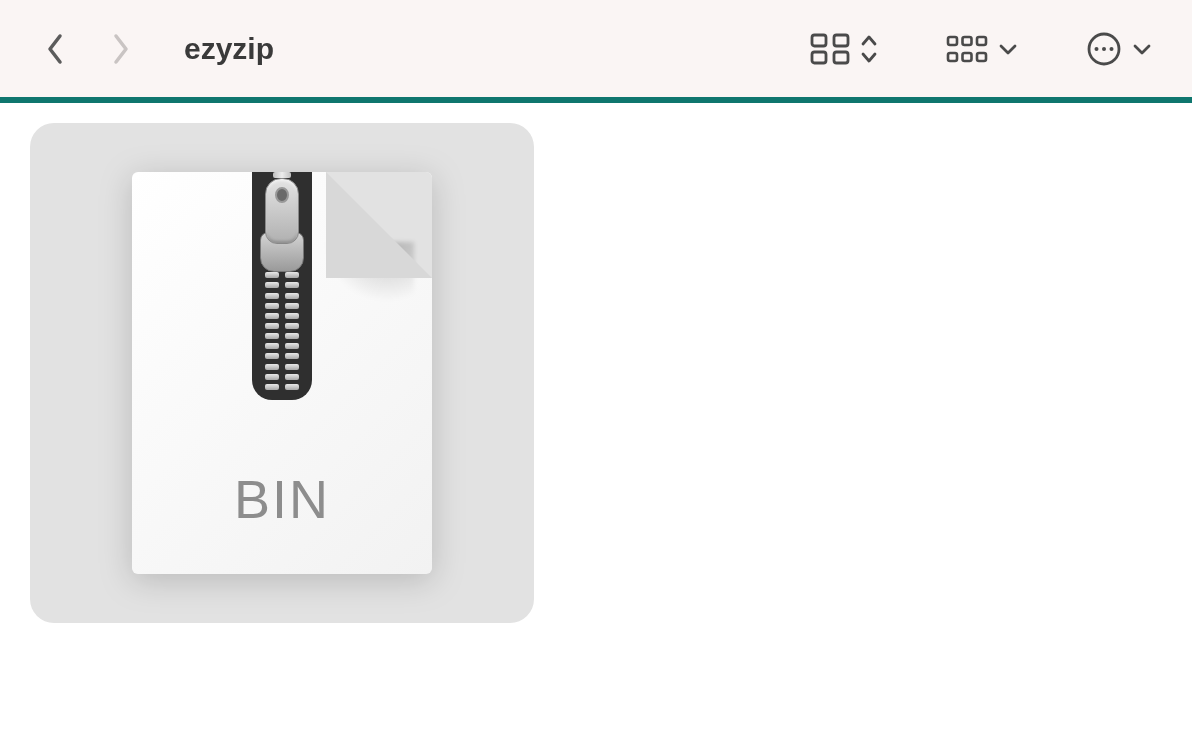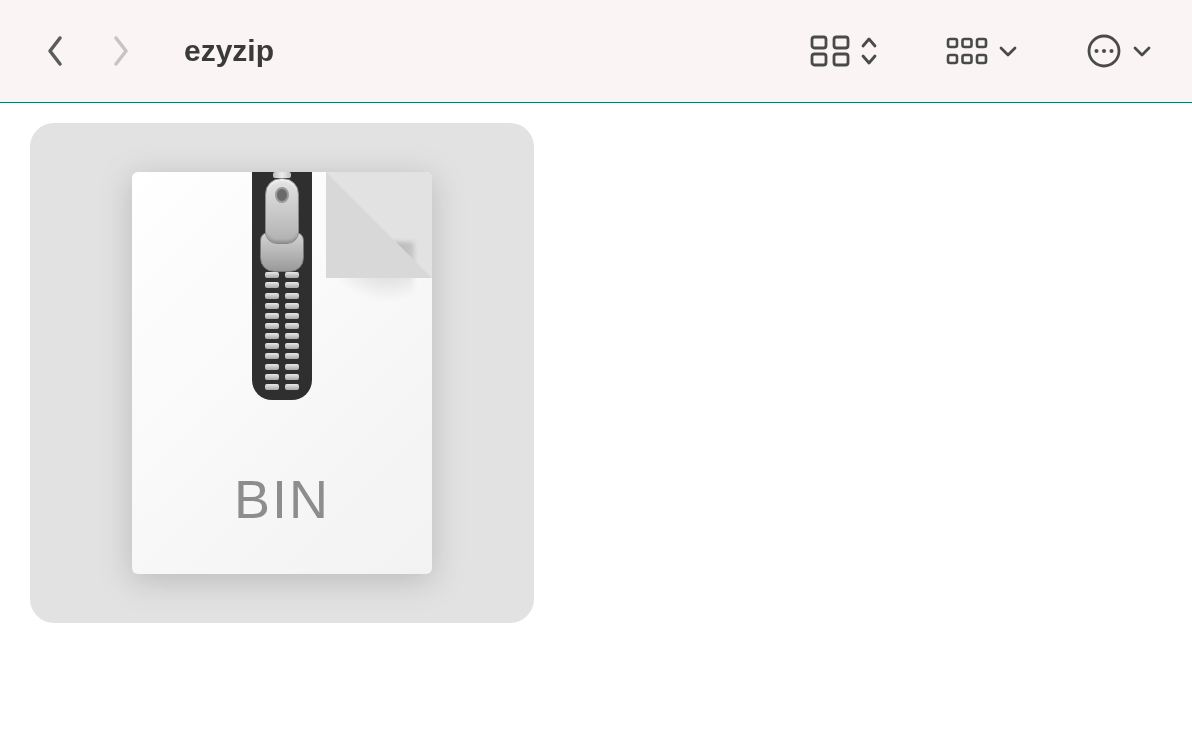--- a/index.html
+++ b/index.html
@@ -13,21 +13,21 @@
       width: 1192px;
       height: 746px;
       overflow: hidden;
     }
     .toolbar {
       height: 103px;
       background: #faf5f4;
       display: flex;
       align-items: center;
       padding: 0 40px;
-      border-bottom: 1px solid #0f766e;
+      border-bottom: 6px solid #0f766e;
     }
     .nav-buttons {
       display: flex;
       align-items: center;
       gap: 32px;
     }
     .nav-btn {
       width: 32px;
       height: 32px;
       display: flex;

